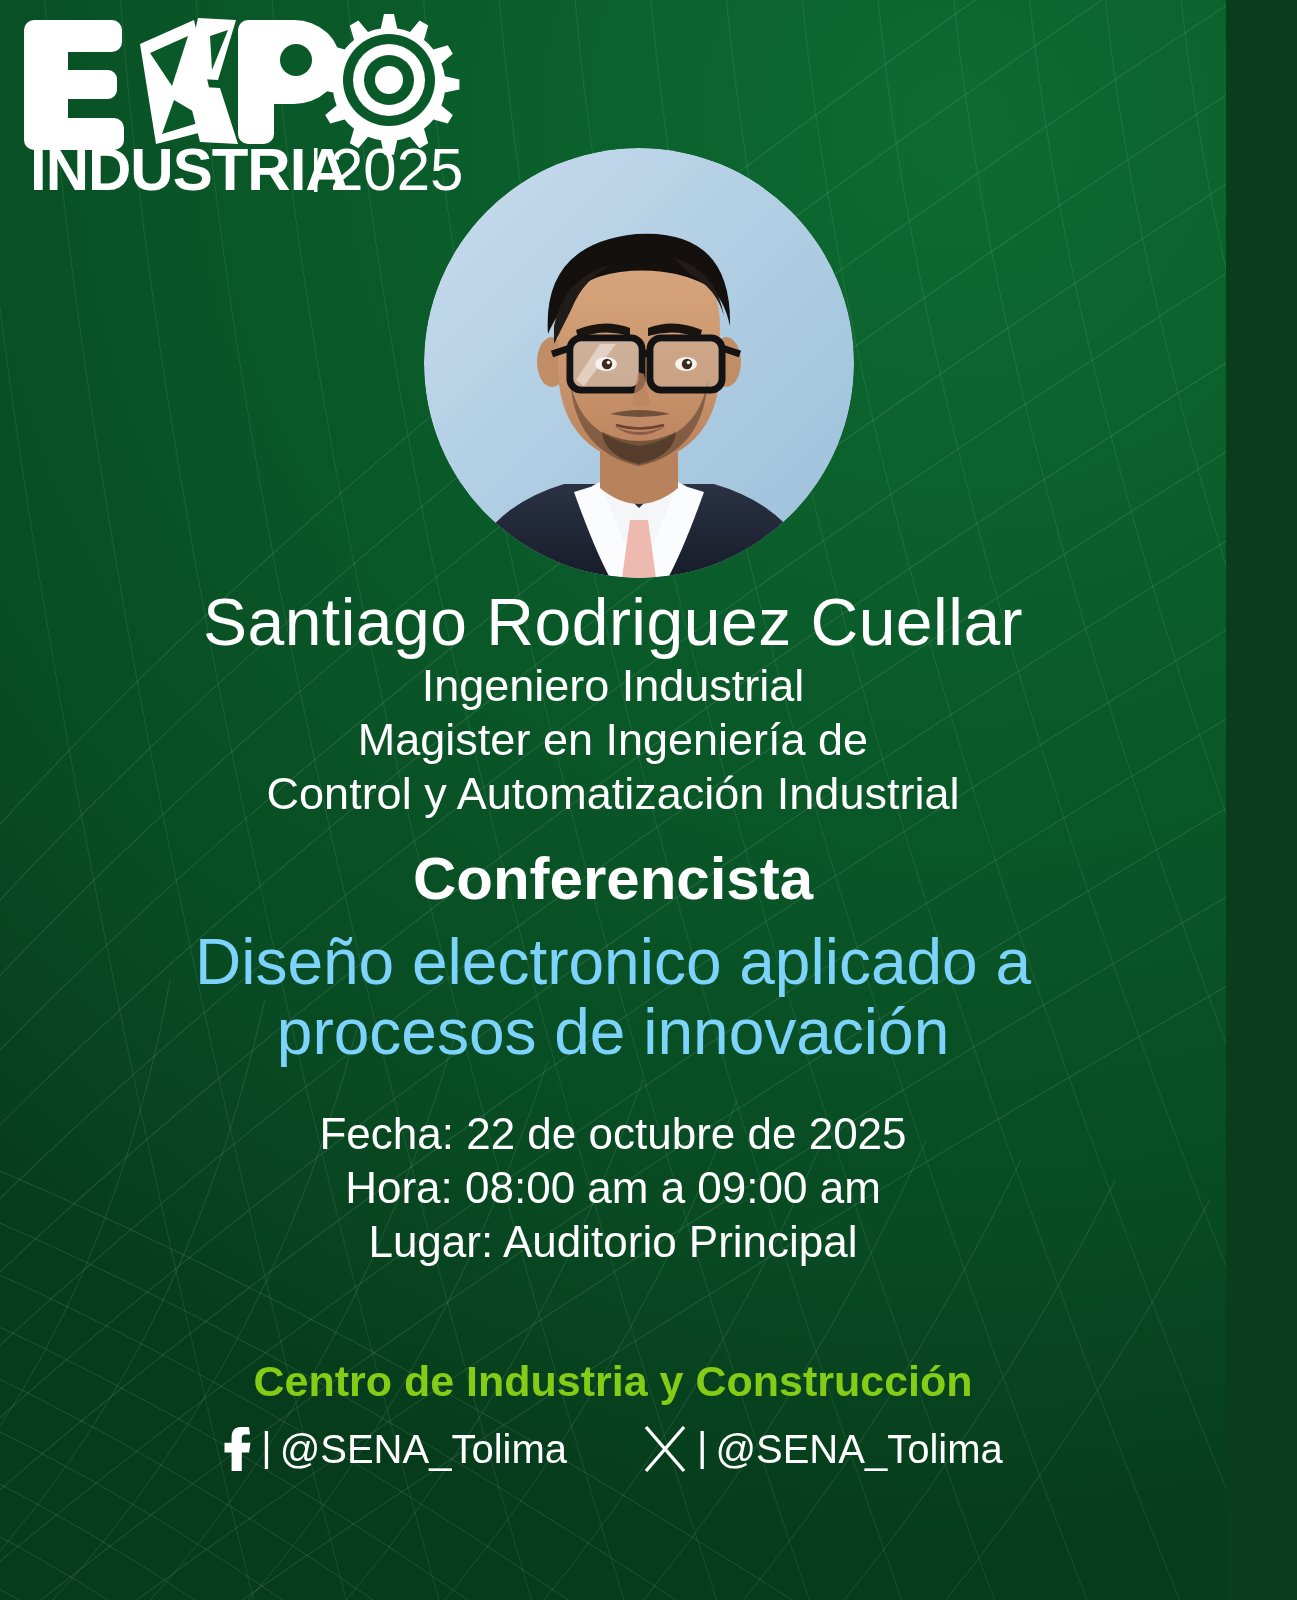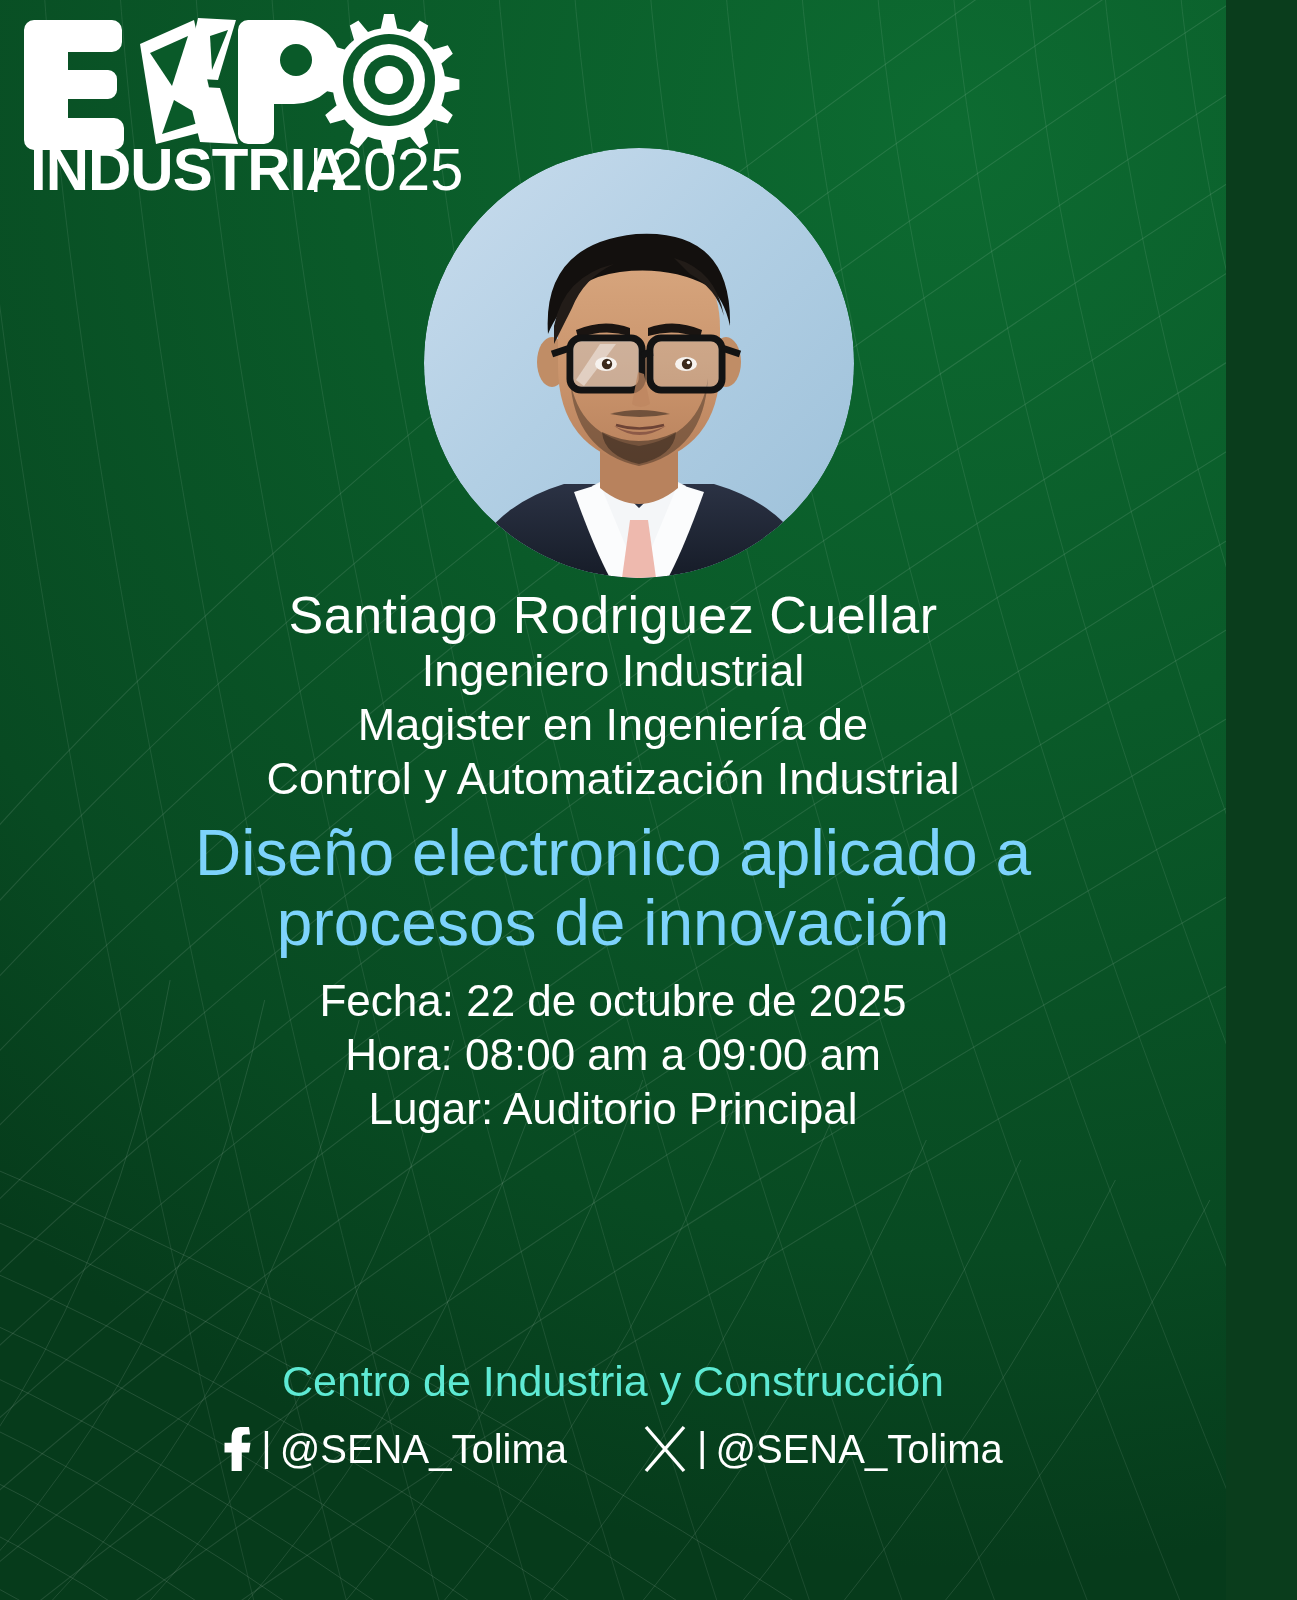--- a/index.html
+++ b/index.html
@@ -42,21 +42,21 @@
   .portrait svg{ width:100%; height:100%; display:block; }
 
   
   .content{
     position:absolute;
     left:0; right:0; top:588px;
     text-align:center;
     padding:0 40px;
   }
   .speaker-name{
-    font-size:52px;
+    font-size:66px;
     font-weight:400;
     letter-spacing:.5px;
     line-height:1.06;
     color:#ffffff;
     white-space:nowrap;
   }
   .credential{
     font-size:45px;
     font-weight:400;
     line-height:1.16;
@@ -77,33 +77,33 @@
     color:#7dd3fc;
     line-height:1.1;
     margin-top:12px;
     padding:0 80px;
   }
   .meta{
     font-size:44px;
     font-weight:400;
     line-height:1.22;
     color:#ffffff;
-    margin-top:16px;
+    margin-top:40px;
   }
 
   
   .footer{
     position:absolute;
     left:0; right:0; top:1356px;
     text-align:center;
   }
   .center-name{
     font-size:43px;
-    font-weight:400;
-    color:#5eead4;
+    font-weight:700;
+    color:#84cc16;
     line-height:1.2;
   }
   .socials{
     margin-top:16px;
     display:flex;
     justify-content:center;
     align-items:center;
     gap:0;
   }
   .social{
@@ -319,20 +319,21 @@
         <path d="M186 266 Q215 258 246 266 Q215 272 186 266 Z" fill="#2e2119" opacity="0.55"></path>
       </g>
     </svg>
   </div>
 
   <div class="content">
     <div class="speaker-name">Santiago Rodriguez Cuellar</div>
     <div class="credential">Ingeniero Industrial</div>
     <div class="credential c2">Magister en Ingeniería de</div>
     <div class="credential">Control y Automatización Industrial</div>
+    <div class="role">Conferencista</div>
     <div class="talk-title">
       <span style="display: block;">Diseño electronico aplicado a</span>
       <span style="display: block;">procesos de innovación</span>
     </div>
     <div class="meta">
       <div>Fecha: 22 de octubre de 2025</div>
       <div>Hora: 08:00 am a 09:00 am</div>
       <div>Lugar: Auditorio Principal</div>
     </div>
   </div>

